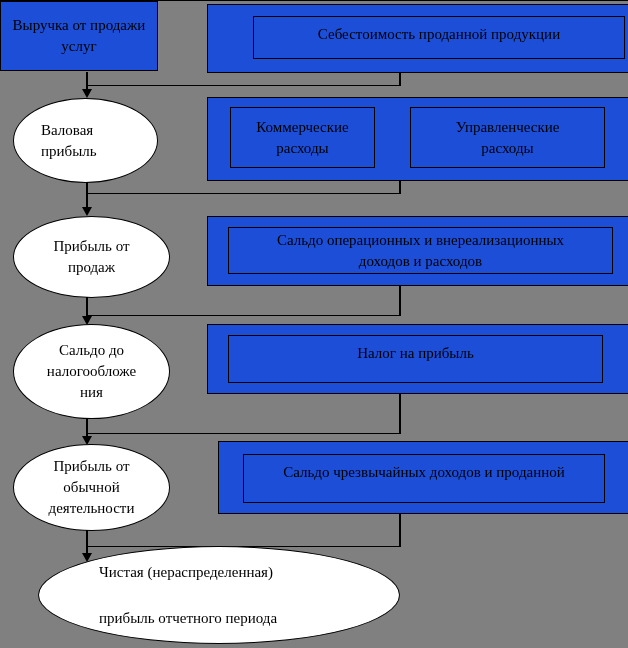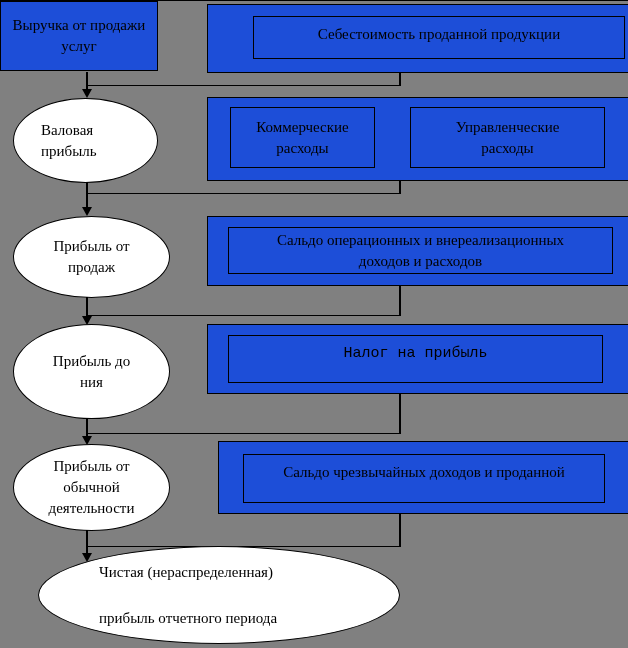--- a/index.html
+++ b/index.html
@@ -85,28 +85,29 @@
     </div>
   </div>
 
   <div class="line" style="left:399px;top:285px;width:2px;height:30px;"></div>
   <div class="line" style="left:87px;top:314px;width:314px;height:1px;"></div>
   <div class="line" style="left:86px;top:296px;width:2px;height:21px;"></div>
   <div class="arrow" style="left:82px;top:315px;"></div>
 
   <div class="ellipse" style="left:13px;top:323px;width:157px;height:95px;">
     <div class="txt-c">
-      <span>Прибыль до</span>
+      <span>Сальдо до</span>
+      <span>налогообложе</span>
       <span>ния</span>
     </div>
   </div>
 
   <div class="rect" style="left:207px;top:323px;width:440px;height:70px;"></div>
   <div class="rect" style="left:228px;top:334px;width:375px;height:48px;">
-    <div class="txt-c top-align" style="padding-top:7px;font-family:Liberation Mono, monospace;">
+    <div class="txt-c top-align" style="padding-top:7px;">
       <span>Налог на прибыль</span>
     </div>
   </div>
 
   <div class="line" style="left:399px;top:392px;width:2px;height:41px;"></div>
   <div class="line" style="left:87px;top:432px;width:314px;height:1px;"></div>
   <div class="line" style="left:86px;top:417px;width:2px;height:20px;"></div>
   <div class="arrow" style="left:82px;top:435px;"></div>
 
   <div class="ellipse" style="left:13px;top:443px;width:157px;height:87px;">

